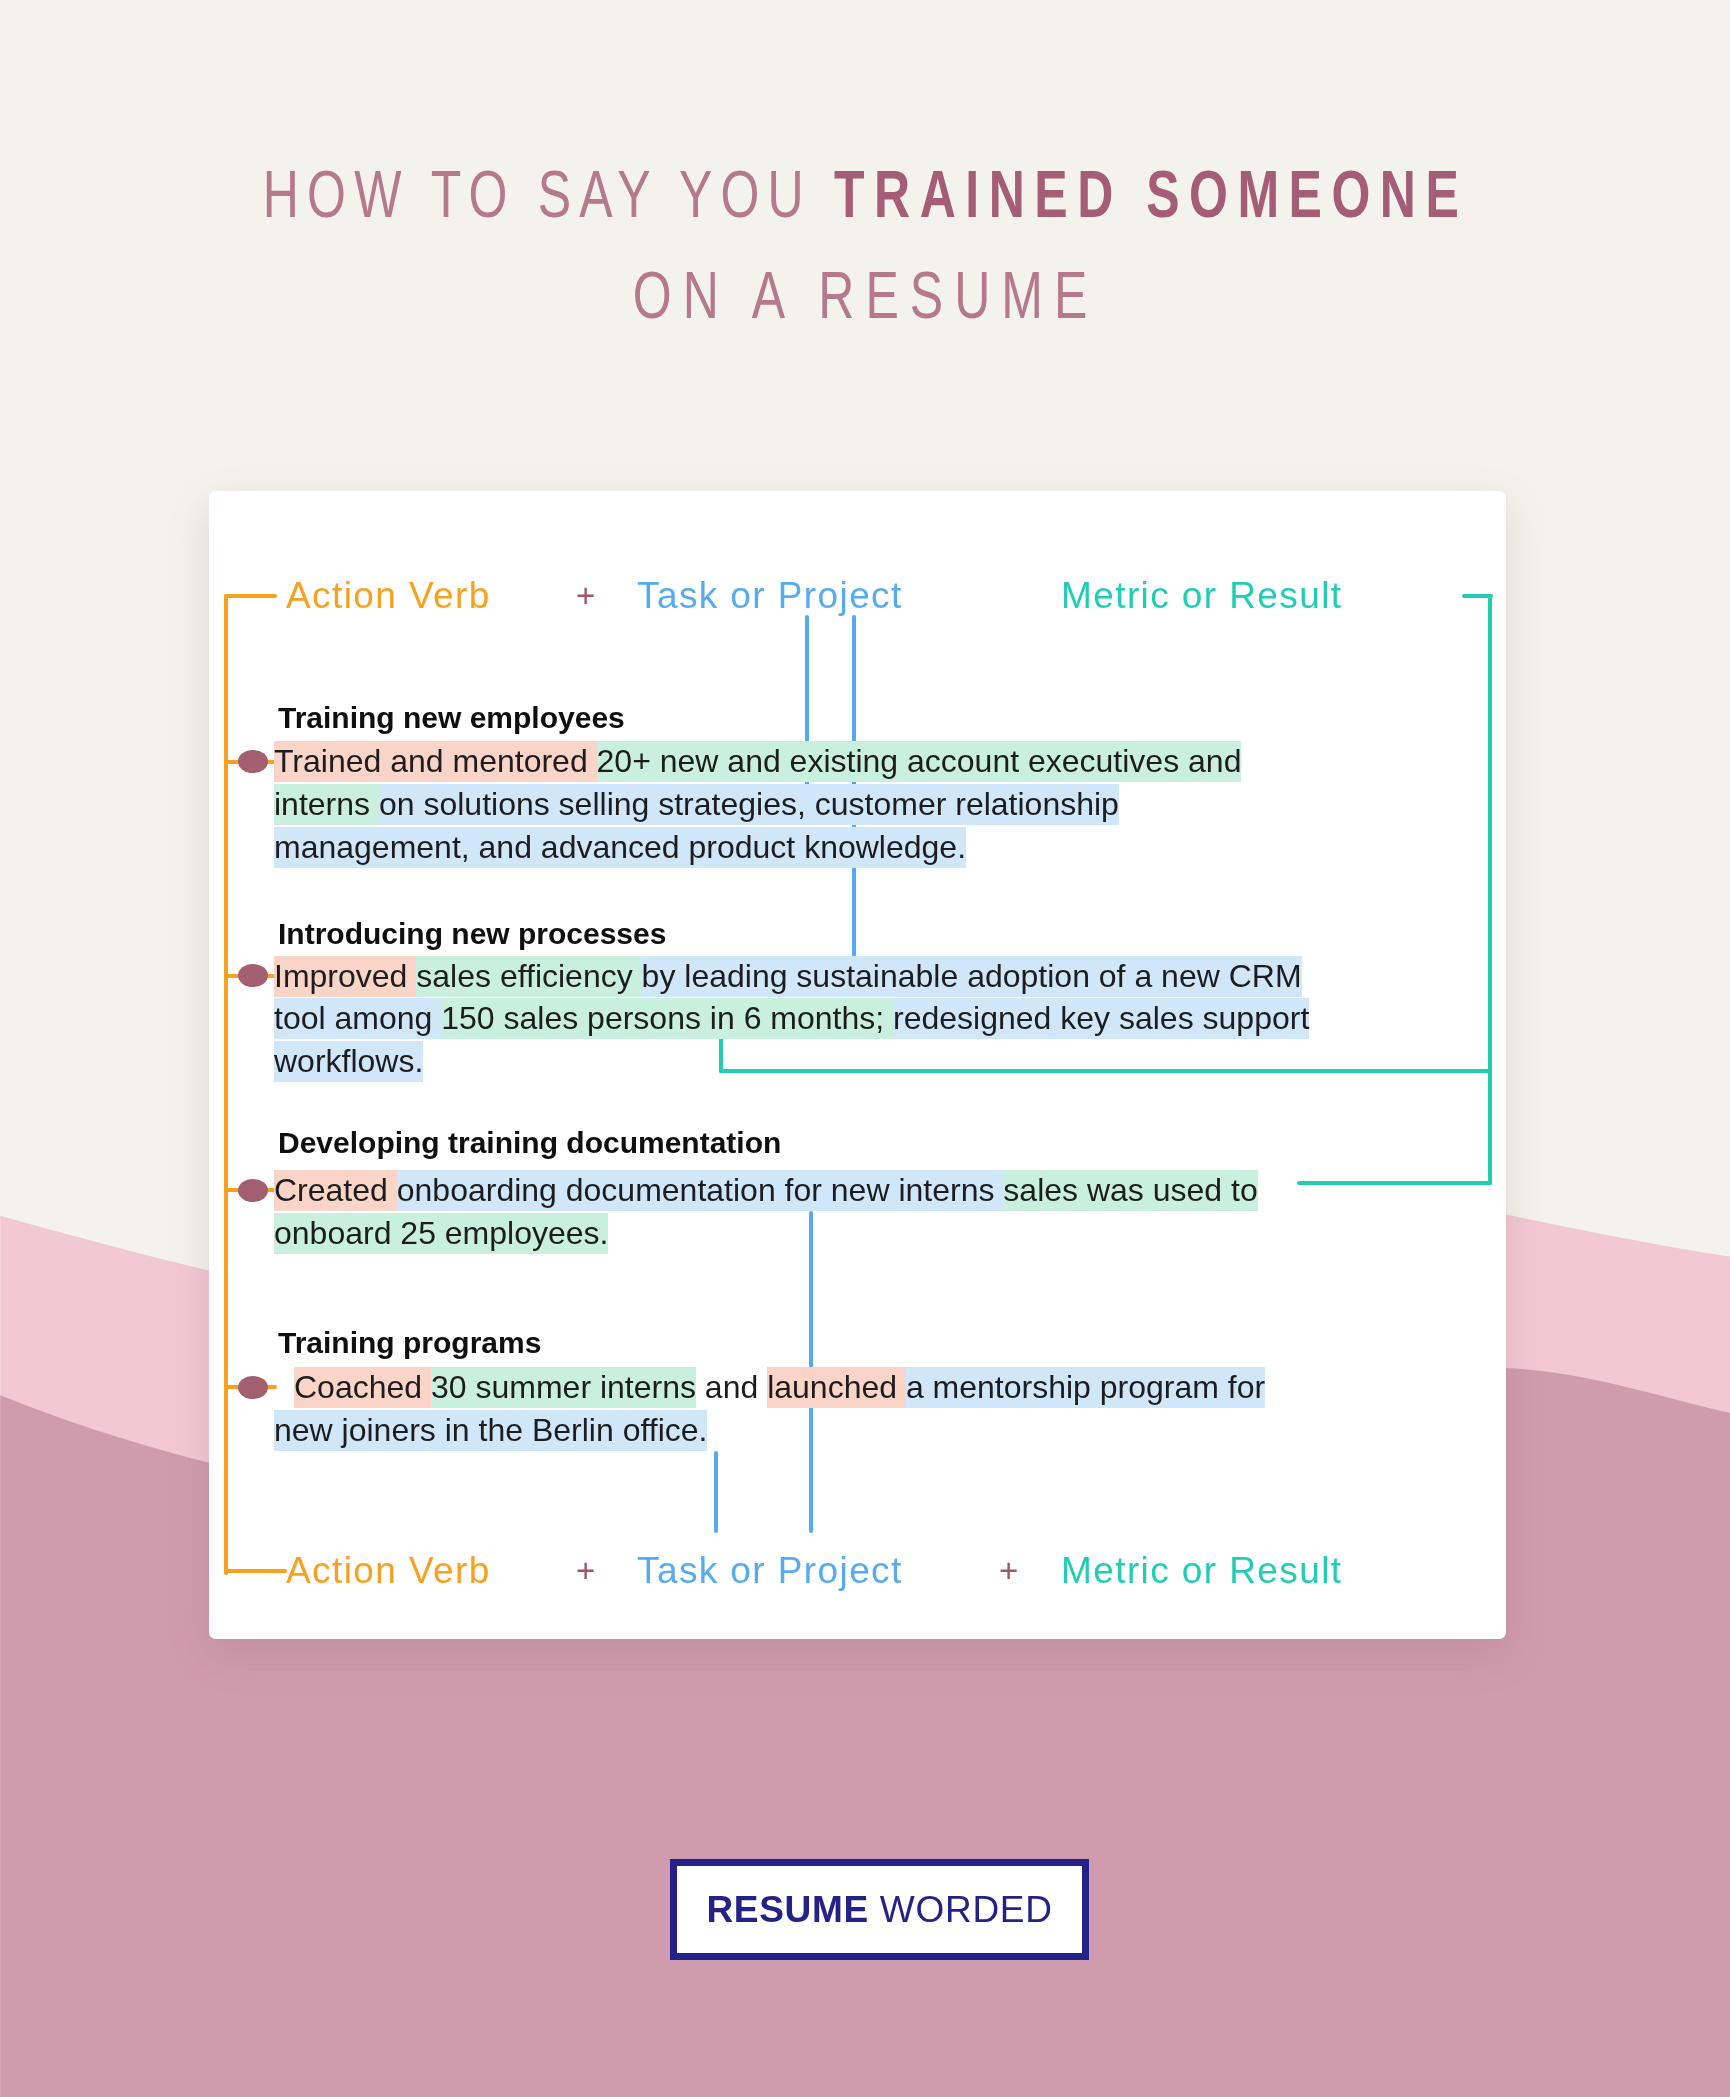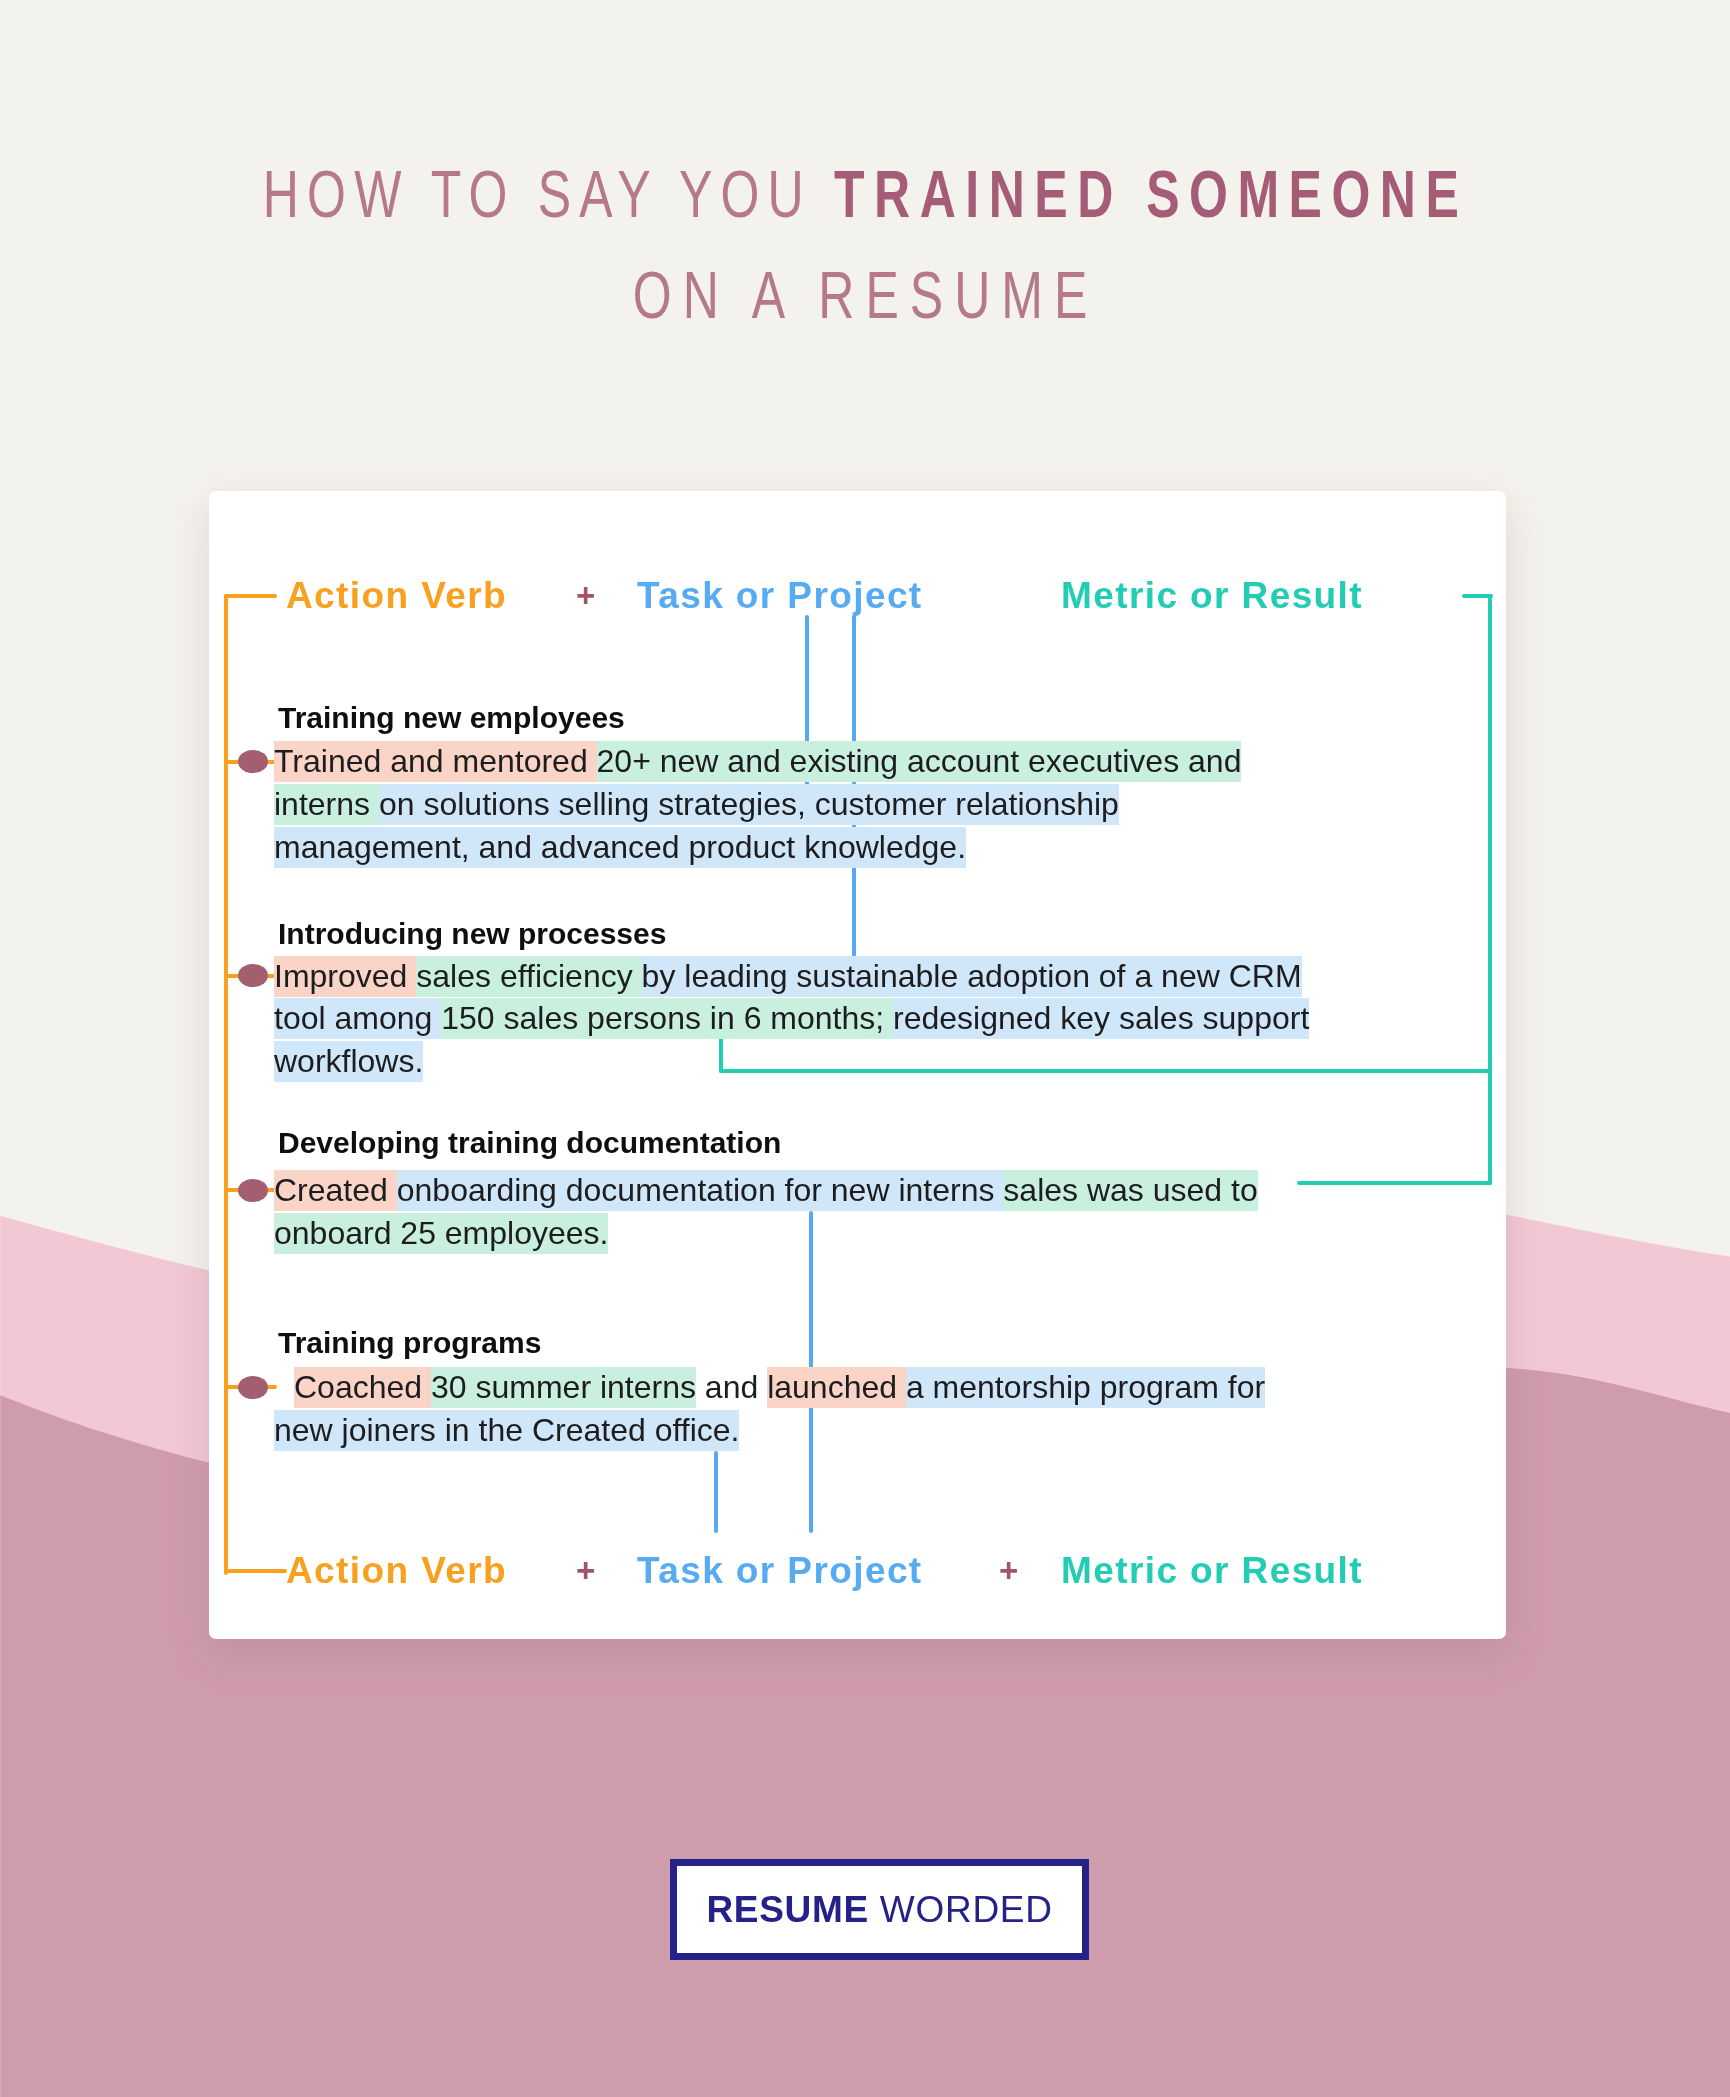--- a/index.html
+++ b/index.html
@@ -14,21 +14,21 @@
   .title-line1{position:absolute;top:166px;left:0;width:1731px;font-size:50px;letter-spacing:8.2px;transform:scaleY(1.32);transform-origin:center;}
   .title-line2{position:absolute;top:267px;left:0;width:1731px;font-size:50px;letter-spacing:11px;transform:scaleY(1.32);transform-origin:center;}
   .t-bold{font-weight:700;color:var(--c-title_bold);letter-spacing:9.5px;}
   
   .card{position:absolute;left:209px;top:491px;width:1297px;height:1148px;background:var(--c-card);border-radius:6.8px;
         box-shadow:0 15px 41px rgba(130,90,100,0.18);z-index:1;}
   
   .formula-row{position:absolute;left:0;width:1297px;height:46px;z-index:5;}
   .formula-row.top{top:82px;}
   .formula-row.bottom{top:1057px;}
-  .f-label{position:absolute;top:0;height:46px;line-height:46px;font-weight:700;font-size:37px;letter-spacing:1.4px;white-space:pre;}
+  .f-label{position:absolute;top:0;height:46px;line-height:46px;font-weight:400;font-size:37px;letter-spacing:1.4px;white-space:pre;}
   .f-action{left:77px;color:var(--c-orange);}
   .f-plus{font-size:33px;color:var(--c-maroon);}
   .f-plus1{left:367px;}
   .f-plus2{left:790px;}
   .f-task{left:428px;color:var(--c-blue_label);}
   .f-metric{left:852px;color:var(--c-teal);}
   
   .gline{position:absolute;border-radius:2.7px;z-index:2;}
   .l-orange{background:var(--c-orange);}
   .l-blue{background:var(--c-blue_line);}
@@ -120,21 +120,21 @@
     <div class="bullet-line b2l1"><span class="seg hl-peach">Improved </span><span class="seg hl-mint">sales efficiency </span><span class="seg hl-blue">by leading sustainable adoption of a new CRM</span></div>
     <div class="bullet-line b2l2"><span class="seg hl-blue">tool among </span><span class="seg hl-mint">150 sales persons in 6 months; </span><span class="seg hl-blue">redesigned key sales support</span></div>
     <div class="bullet-line b2l3"><span class="seg hl-blue">workflows.</span></div>
 
     <div class="heading h3">Developing training documentation</div>
     <div class="bullet-line b3l1"><span class="seg hl-peach">Created </span><span class="seg hl-blue">onboarding documentation for new interns </span><span class="seg hl-mint">sales was used to</span></div>
     <div class="bullet-line b3l2"><span class="seg hl-mint">onboard 25 employees.</span></div>
 
     <div class="heading h4">Training programs</div>
     <div class="bullet-line b4l1"><span class="seg hl-peach">Coached </span><span class="seg hl-mint">30 summer interns</span><span class="seg"> and </span><span class="seg hl-peach">launched </span><span class="seg hl-blue">a mentorship program for</span></div>
-    <div class="bullet-line b4l2"><span class="seg hl-blue">new joiners in the Created office.</span></div>
+    <div class="bullet-line b4l2"><span class="seg hl-blue">new joiners in the Berlin office.</span></div>
 
   </div>
 
   <div class="logo-box">
     <span class="logo-text"><span class="logo-bold">RESUME</span><span> WORDED</span></span>
   </div>
 
 </div>
 
 

